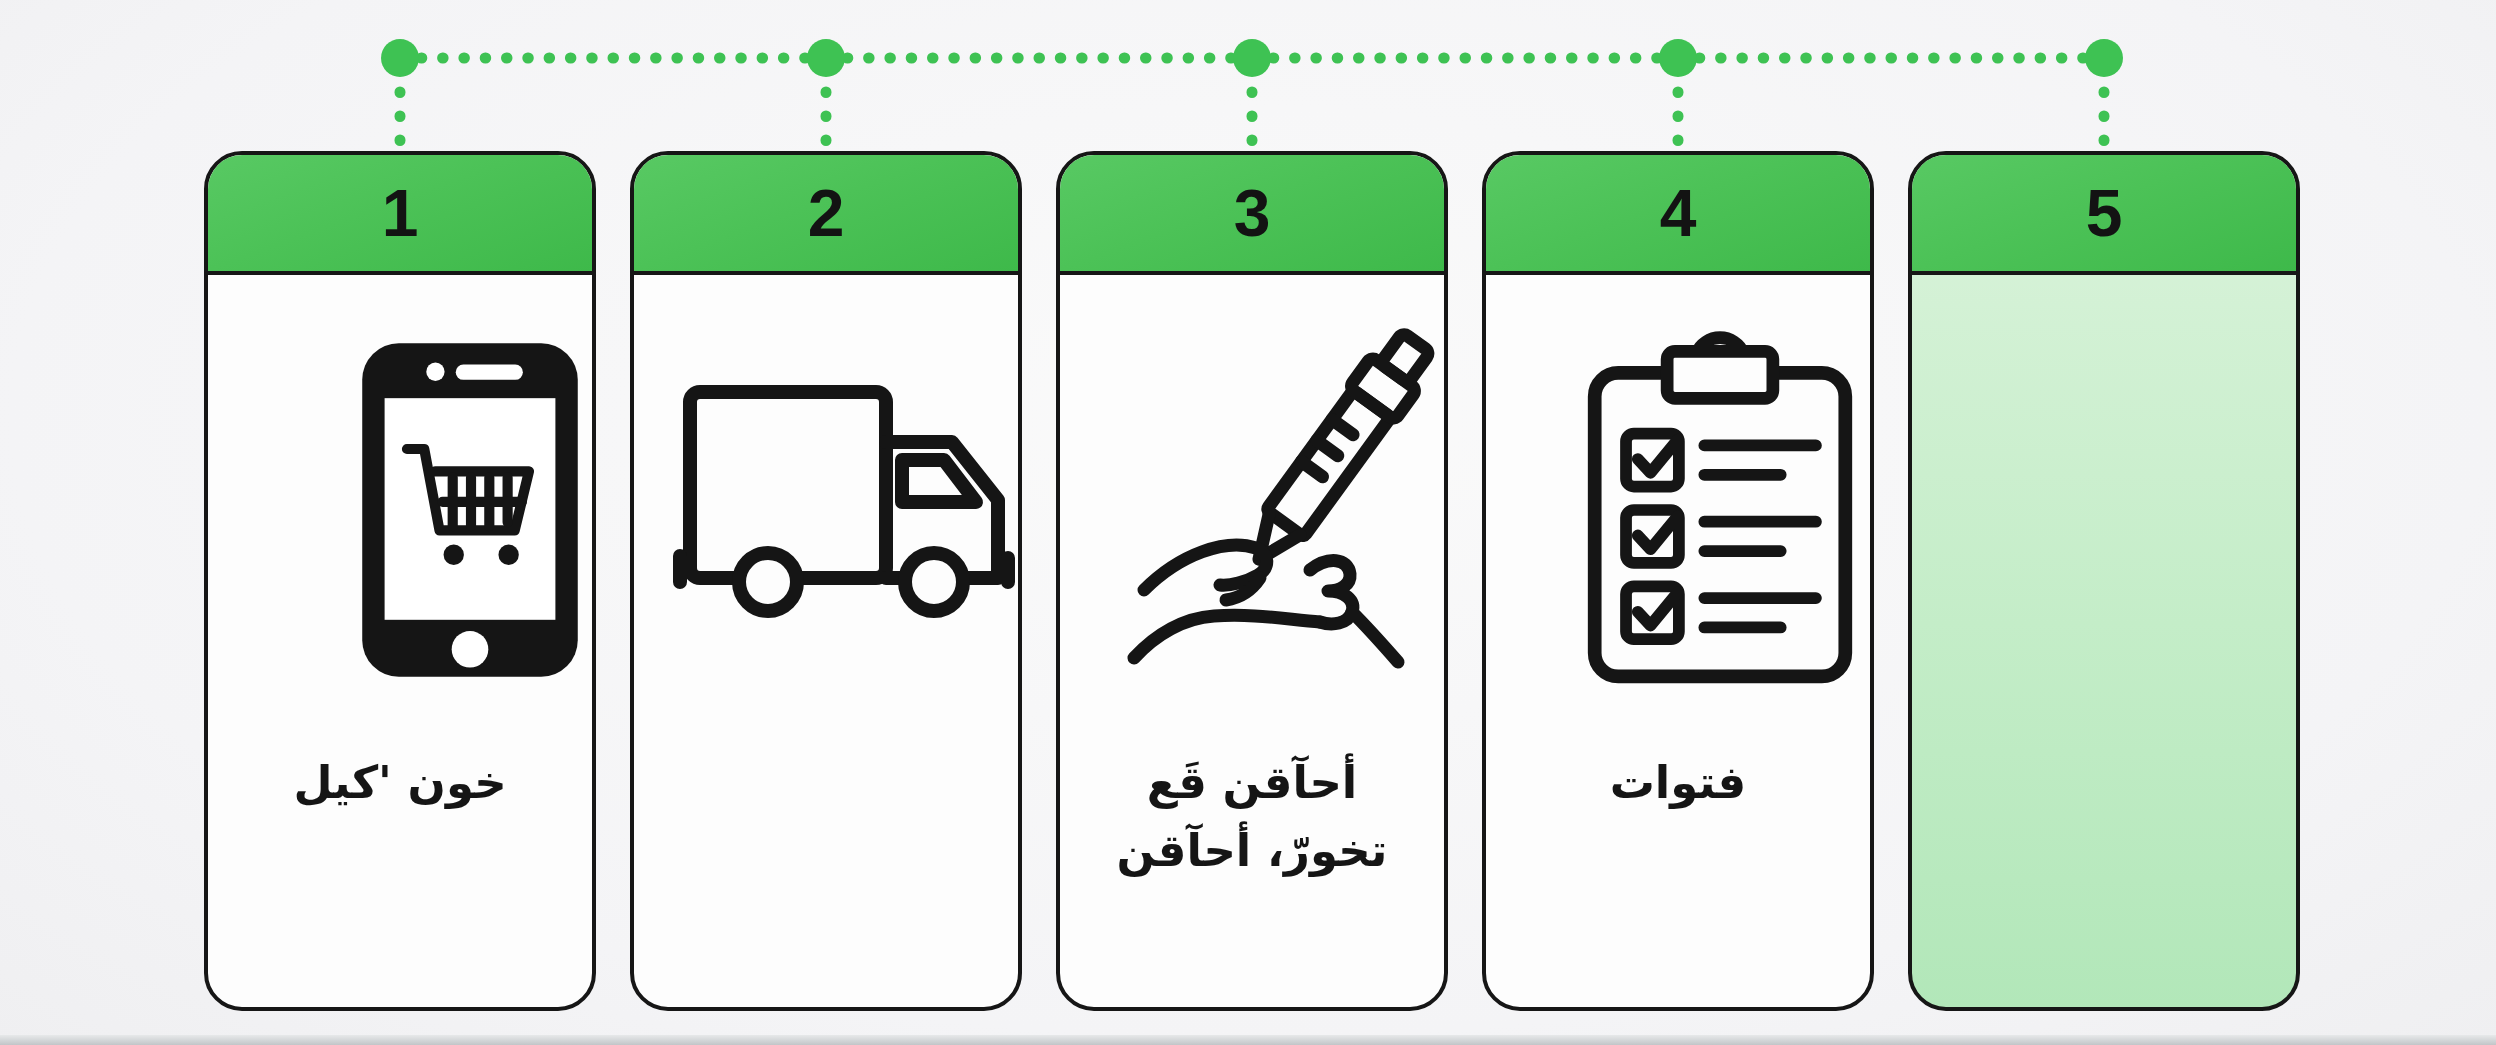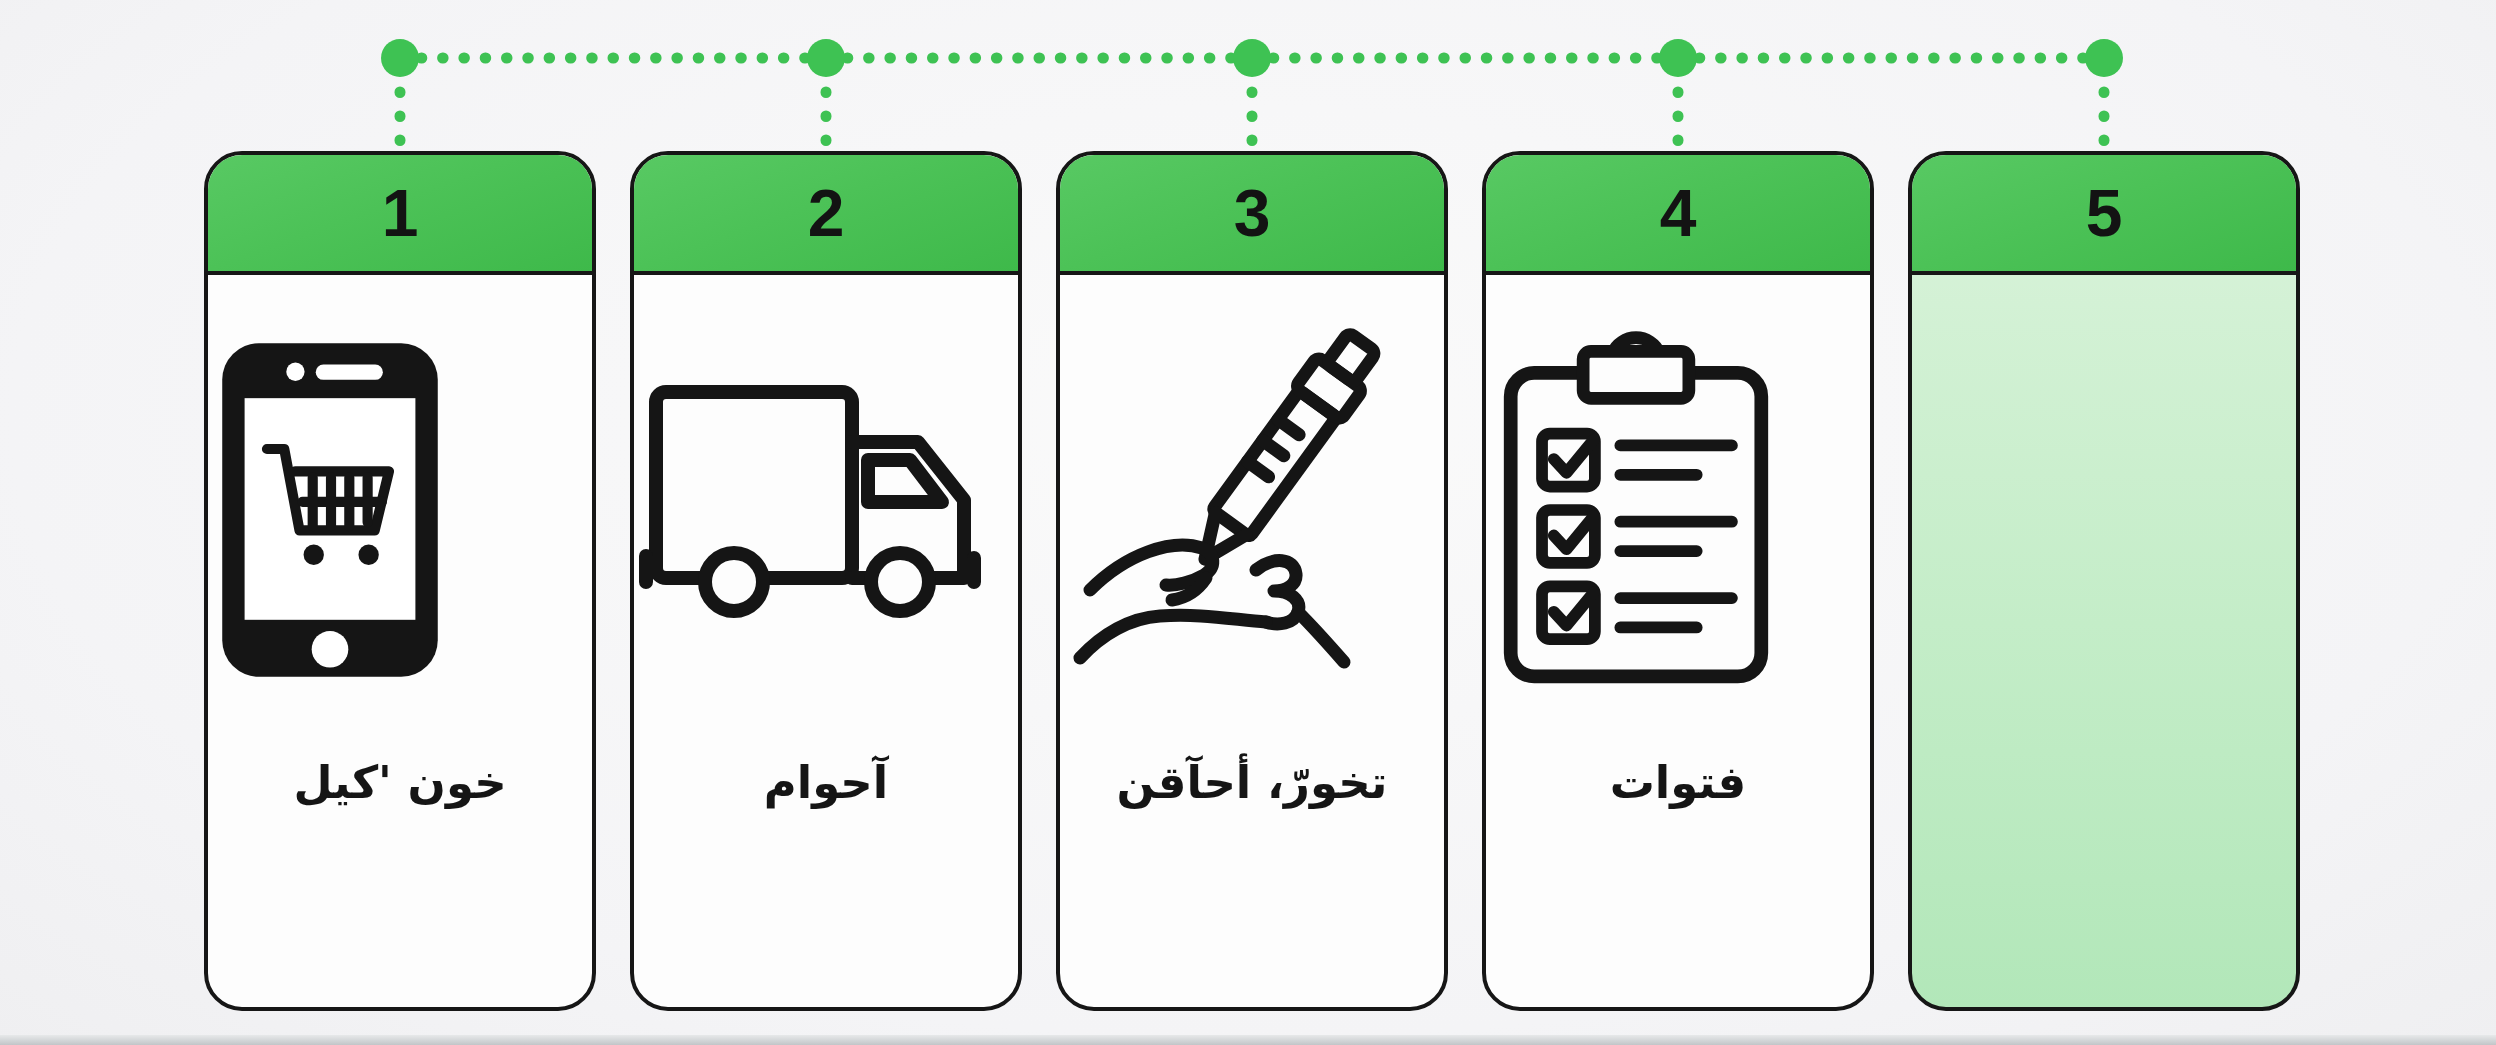--- a/index.html
+++ b/index.html
@@ -20,21 +20,21 @@
     display:flex;flex-direction:column;
   }
   .card.highlight{background:linear-gradient(180deg,#daf3db 0%, #c4edc8 55%, #b2e7b9 100%);}
   .card-header{
     height:116px;flex:0 0 116px;
     background:linear-gradient(160deg,#58c963 0%, #4cc257 45%, #3eb94a 100%);
     border-bottom:4px solid var(--border,#161616);
     display:flex;align-items:center;justify-content:center;
   }
   .step-number{font-size:66px;font-weight:800;color:#131313;line-height:1;}
-  .card-body{flex:1;display:flex;flex-direction:column;align-items:flex-start;}
+  .card-body{flex:1;display:flex;flex-direction:column;align-items:flex-end;}
   .icon-wrap{height:470px;flex:0 0 470px;display:flex;align-items:center;justify-content:center;}
   .caption{
     flex:1;width:100%;padding:4px 16px 0 16px;box-sizing:border-box;
     direction:rtl;text-align:center;
     font-family:"DejaVu Sans", sans-serif;font-weight:700;
     font-size:45px;line-height:1.5;color:#151515;
   }
   .cap-line{display:block;}
   .bottom-edge{
     position:absolute;left:0;bottom:0;width:100%;height:10px;
@@ -104,21 +104,20 @@
             <rect x="22" y="32" width="196" height="186" rx="10"></rect>
             <path d="M218 82 H284 L330 140 V218 H218"></path>
             <path d="M234 100 H276 L308 142 H234 Z"></path>
             <path d="M12 196 V222 M340 198 V222"></path>
             <circle cx="100" cy="222" r="29" fill="#fdfdfd"></circle>
             <circle cx="266" cy="222" r="29" fill="#fdfdfd"></circle>
           </g>
         </svg>
       </div>
       <div class="caption">
-        <span class="cap-line">آحوام</span>
       </div>
     </div>
   </div>
 
   <div class="card">
     <div class="card-header">
       <span class="step-number">3</span>
     </div>
     <div class="card-body">
       <div class="icon-wrap">
@@ -133,20 +132,21 @@
             </g>
             <path d="M30 262 C66 226 112 210 142 220 C156 225 156 240 144 247 C132 254 116 258 106 257"></path>
             <path d="M146 250 C138 262 126 270 112 272"></path>
             <path d="M196 242 C214 228 234 230 236 246 C237 257 226 263 214 263 C230 263 242 272 238 284 C234 296 218 298 206 294"></path>
             <path d="M20 330 C42 306 70 290 100 288 C140 285 176 292 206 294"></path>
             <path d="M238 284 C254 300 270 318 284 334"></path>
           </g>
         </svg>
       </div>
       <div class="caption">
+        <span class="cap-line">أحآقن قَع</span>
         <span class="cap-line">تخورّ، أحآقن</span>
       </div>
     </div>
   </div>
 
   <div class="card">
     <div class="card-header">
       <span class="step-number">4</span>
     </div>
     <div class="card-body">

